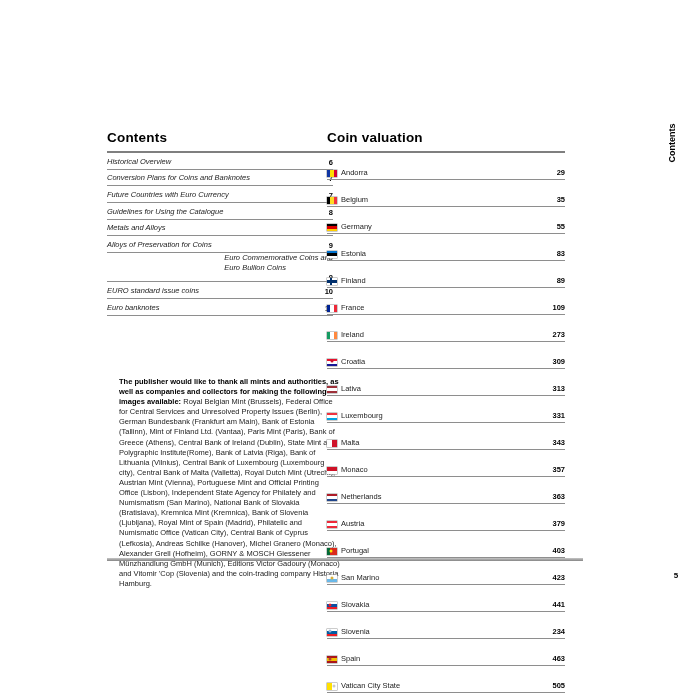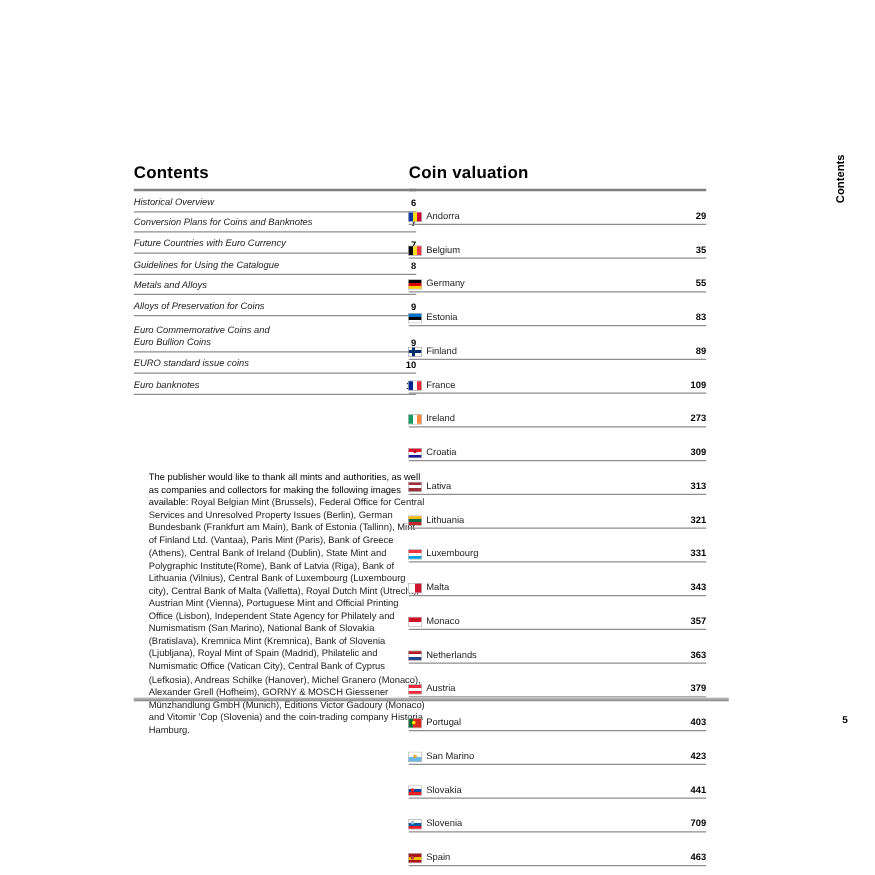--- a/index.html
+++ b/index.html
@@ -11,21 +11,21 @@
   .col{position:absolute;top:130px;}
   .col-left{left:107px;width:226px;}
   .col-right{left:327px;width:238px;}
   .col-title{font-size:13.5px;font-weight:bold;color:#000;margin:0 0 6px 0;letter-spacing:.2px;}
   .head-rule{height:2px;background:#7f7f7f;margin-bottom:0;}
   .toc-row{
     display:flex;justify-content:space-between;align-items:flex-end;
     height:16.7px;box-sizing:border-box;border-bottom:1px solid #8e8e8e;
     padding-bottom:2px;
   }
-  .toc-row.tall{height:29px;}
+  .toc-row.tall{height:29px;flex-direction:column;}
   .toc-label{font-size:7.5px;color:#1c1c1c;white-space:pre-line;line-height:10px;font-style:italic;}
   .toc-page{font-size:7.5px;font-weight:bold;color:#000;}
   .vrow{
     display:flex;align-items:flex-end;
     height:27px;box-sizing:border-box;border-bottom:1px solid #8e8e8e;
     padding-bottom:2.5px;
   }
   .flag{
     width:10px;height:7px;display:inline-block;position:relative;
     margin-right:4px;flex:0 0 auto;background:#fff;
@@ -37,21 +37,21 @@
   .vcountry{font-size:7.5px;color:#1c1c1c;flex:1 1 auto;}
   .vpage{font-size:7.5px;font-weight:bold;color:#000;}
   .close-rule{
     position:absolute;left:107px;top:558px;width:476px;height:3px;
     background:linear-gradient(#c6c6c6,#858585);
   }
   .ack{
     position:absolute;left:119px;top:377px;width:221px;
     font-size:7.5px;line-height:10.1px;color:#1c1c1c;text-align:left;
   }
-  .ack .b{font-weight:normal;color:#000;}
+  .ack .b{font-weight:bold;color:#000;}
   .side-label{
     position:absolute;left:638px;top:137px;width:70px;height:12px;
     text-align:center;font-size:9px;font-weight:bold;color:#000;
     transform:rotate(-90deg);transform-origin:center;
   }
   .folio{
     position:absolute;left:668px;top:571px;width:16px;text-align:center;
     font-size:8px;font-weight:bold;color:#000;
   }
 </style>
@@ -153,25 +153,20 @@
         </span>
         <span class="vcountry">Croatia</span>
         <span class="vpage">309</span>
       </div>
       <div class="vrow">
         <span class="flag" style="background-image: linear-gradient(rgb(158, 48, 57) 0%, rgb(158, 48, 57) 33.3333%, rgb(255, 255, 255) 33.3333%, rgb(255, 255, 255) 66.6667%, rgb(158, 48, 57) 66.6667%, rgb(158, 48, 57) 100%);"></span>
         <span class="vcountry">Lativa</span>
         <span class="vpage">313</span>
       </div>
       <div class="vrow">
-        <span class="flag" style="background-image: linear-gradient(rgb(253, 185, 19) 0%, rgb(253, 185, 19) 33.3333%, rgb(0, 106, 68) 33.3333%, rgb(0, 106, 68) 66.6667%, rgb(193, 39, 45) 66.6667%, rgb(193, 39, 45) 100%);"></span>
-        <span class="vcountry">Lithuania</span>
-        <span class="vpage">321</span>
-      </div>
-      <div class="vrow">
         <span class="flag" style="background-image: linear-gradient(rgb(239, 51, 64) 0%, rgb(239, 51, 64) 33.3333%, rgb(255, 255, 255) 33.3333%, rgb(255, 255, 255) 66.6667%, rgb(0, 162, 225) 66.6667%, rgb(0, 162, 225) 100%);"></span>
         <span class="vcountry">Luxembourg</span>
         <span class="vpage">331</span>
       </div>
       <div class="vrow">
         <span class="flag" style="background-image: linear-gradient(to right, rgb(255, 255, 255) 0%, rgb(255, 255, 255) 50%, rgb(207, 20, 43) 50%, rgb(207, 20, 43) 100%);"></span>
         <span class="vcountry">Malta</span>
         <span class="vpage">343</span>
       </div>
       <div class="vrow">
@@ -208,21 +203,21 @@
           <span class="badge" style="background: rgb(238, 28, 37); left: 32%; top: 55%;"></span>
         </span>
         <span class="vcountry">Slovakia</span>
         <span class="vpage">441</span>
       </div>
       <div class="vrow">
         <span class="flag" style="background-image: linear-gradient(rgb(255, 255, 255) 0%, rgb(255, 255, 255) 33.3333%, rgb(0, 93, 164) 33.3333%, rgb(0, 93, 164) 66.6667%, rgb(237, 28, 36) 66.6667%, rgb(237, 28, 36) 100%);">
           <span class="badge" style="background: rgb(154, 184, 216); left: 28%; top: 35%;"></span>
         </span>
         <span class="vcountry">Slovenia</span>
-        <span class="vpage">709</span>
+        <span class="vpage">234</span>
       </div>
       <div class="vrow">
         <span class="flag" style="background-image: linear-gradient(rgb(170, 21, 27) 0%, rgb(170, 21, 27) 33.3333%, rgb(241, 191, 0) 33.3333%, rgb(241, 191, 0) 66.6667%, rgb(170, 21, 27) 66.6667%, rgb(170, 21, 27) 100%);">
           <span class="badge" style="background: rgb(176, 64, 48); left: 30%; top: 50%;"></span>
         </span>
         <span class="vcountry">Spain</span>
         <span class="vpage">463</span>
       </div>
       <div class="vrow">
         <span class="flag" style="background-image: linear-gradient(to right, rgb(255, 224, 0) 0%, rgb(255, 224, 0) 50%, rgb(255, 255, 255) 50%, rgb(255, 255, 255) 100%);">

